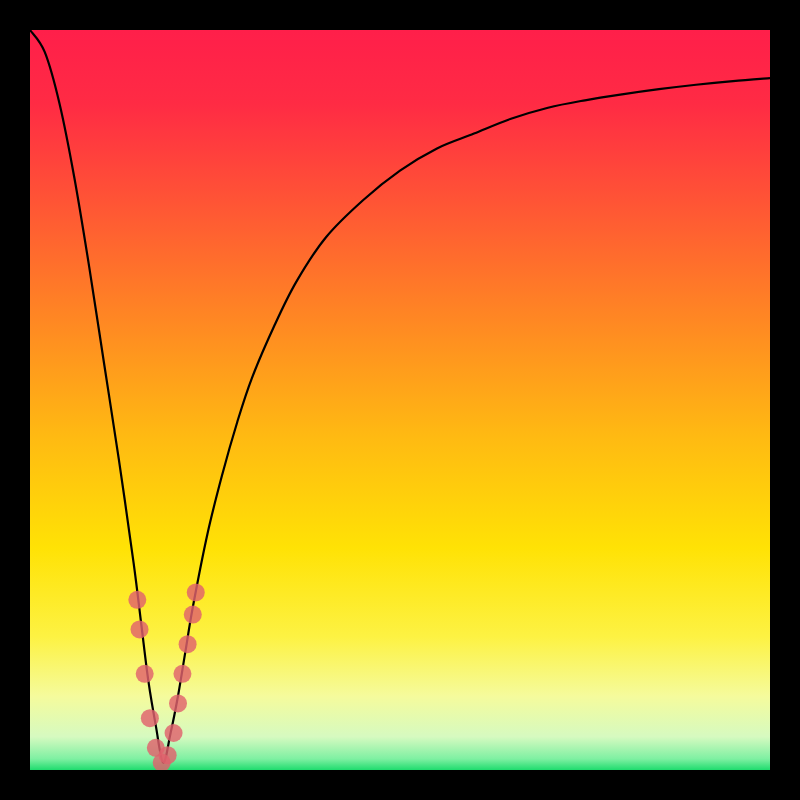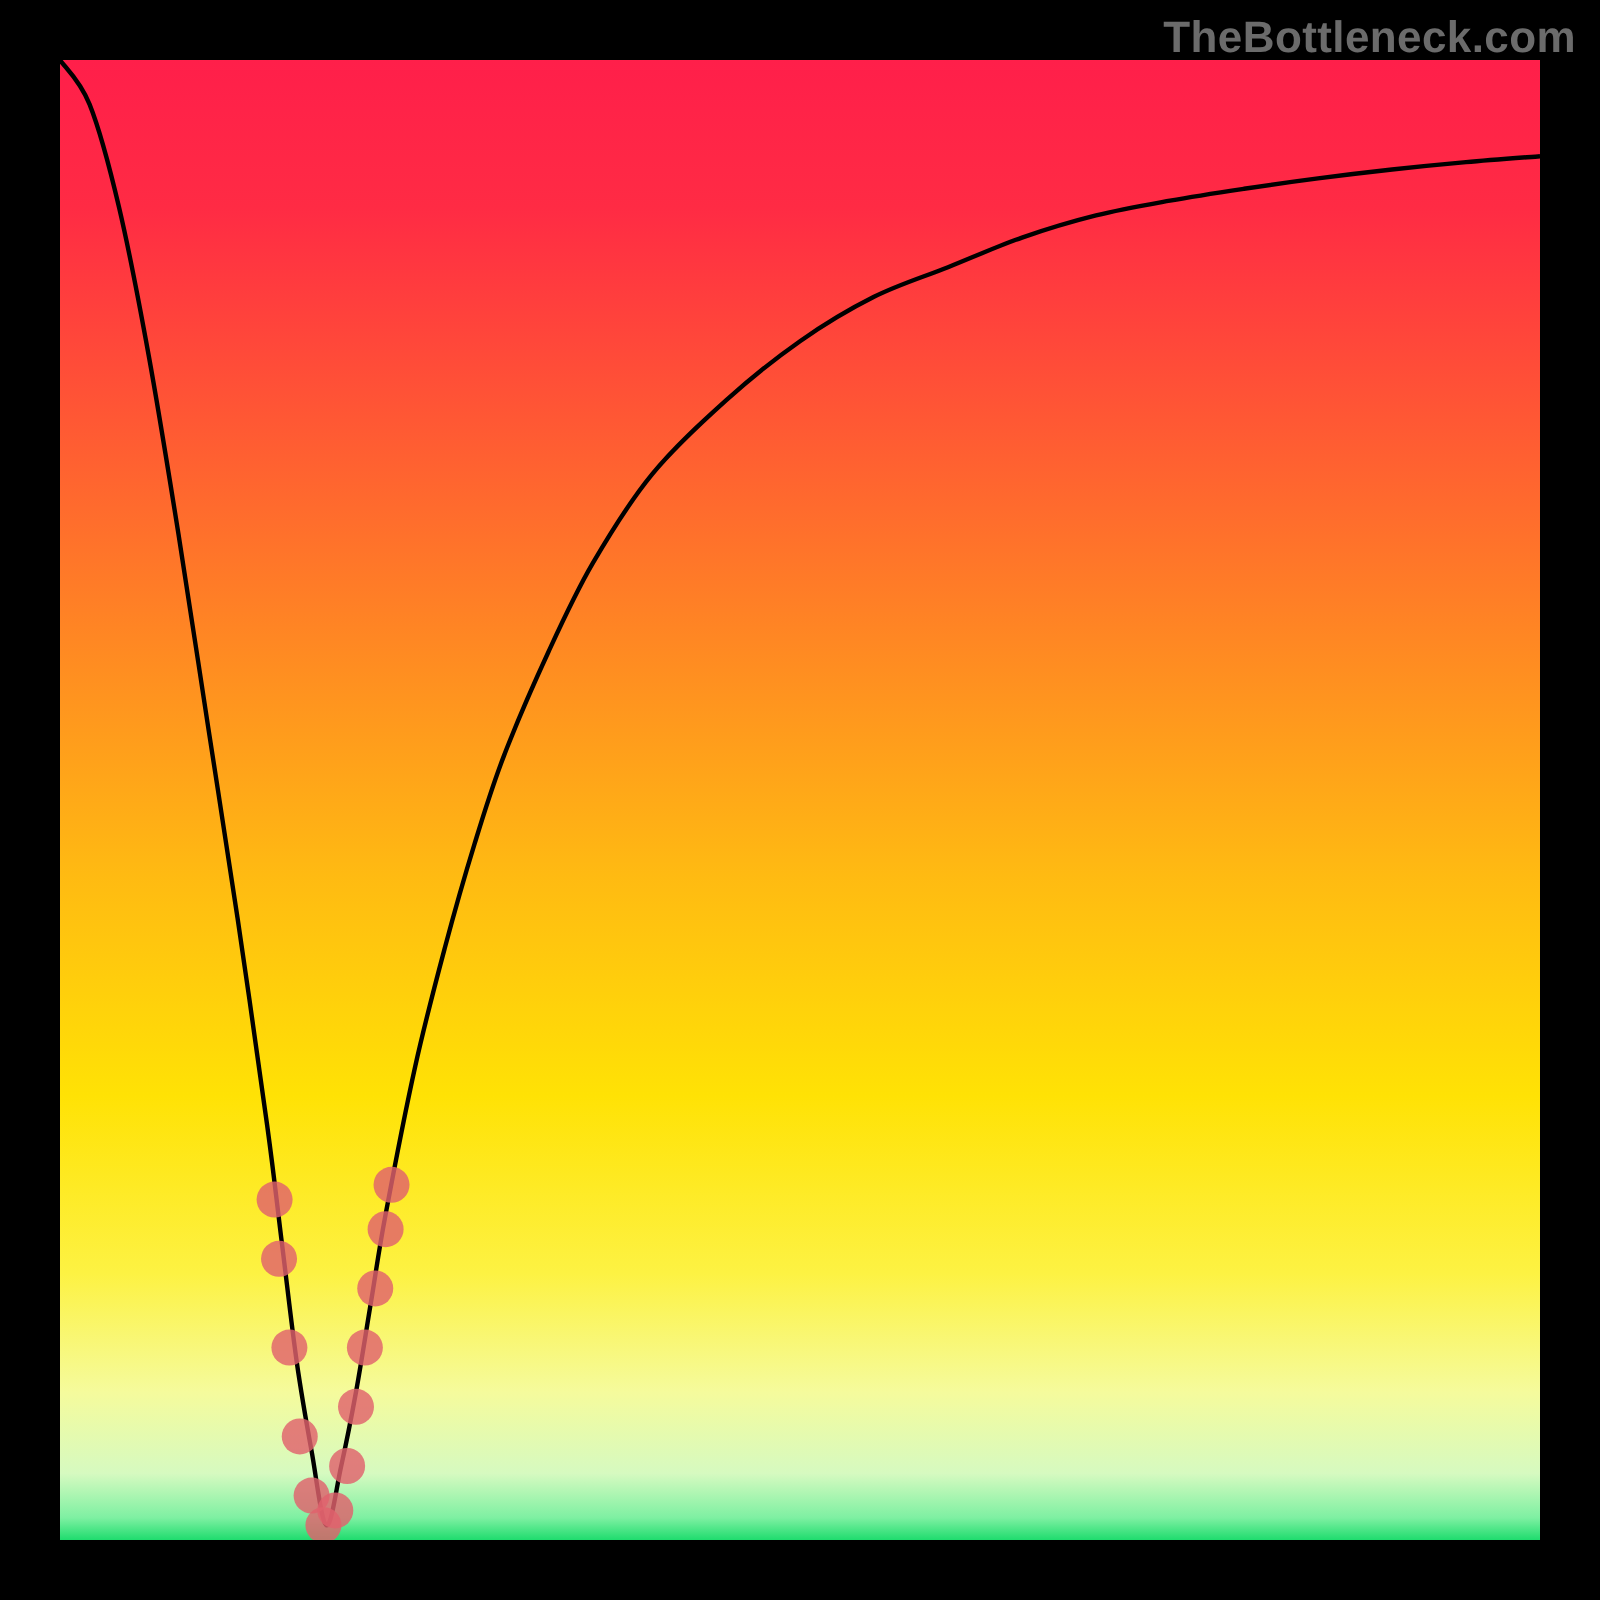--- a/index.html
+++ b/index.html
@@ -82,14 +82,13 @@
           <circle class="dot" cx="143.56" cy="703.00" r="9" style="fill: rgb(224, 98, 108);"></circle>
           <circle class="dot" cx="148.00" cy="673.40" r="9" style="fill: rgb(224, 98, 108);"></circle>
           <circle class="dot" cx="152.44" cy="643.80" r="9" style="fill: rgb(224, 98, 108);"></circle>
           <circle class="dot" cx="157.62" cy="614.20" r="9" style="fill: rgb(224, 98, 108);"></circle>
           <circle class="dot" cx="162.80" cy="584.60" r="9" style="fill: rgb(224, 98, 108);"></circle>
           <circle class="dot" cx="165.76" cy="562.40" r="9" style="fill: rgb(224, 98, 108);"></circle>
         </g>
     </svg>
   </div>
 
-  <div class="watermark">TheBottleneck.com</div>
 </div>
 
 </body></html>

